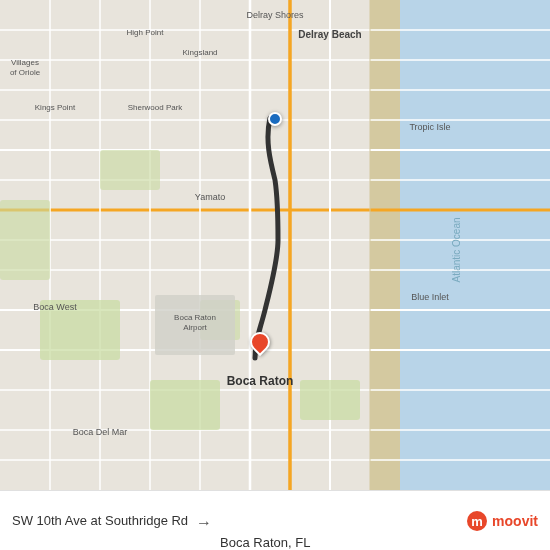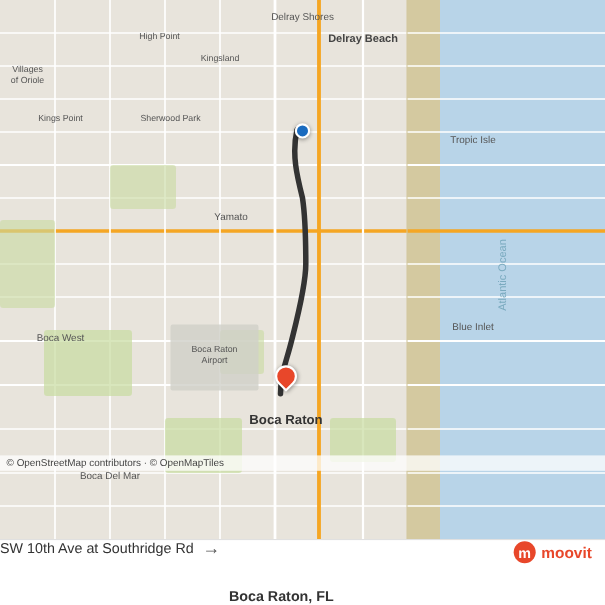--- a/index.html
+++ b/index.html
@@ -45,43 +45,43 @@
       box-shadow: 0 2px 6px rgba(0,0,0,0.3);
       z-index: 10;
     }
 
     
     #bottom-bar {
       width: 550px;
       height: 60px;
       background-color: #ffffff;
       display: flex;
-      align-items: flex-start;
-      padding: 0 0;
+      align-items: center;
+      padding: 0 12px;
       border-top: 1px solid #e0e0e0;
       position: relative;
     }
 
     #origin-text {
       font-size: 13px;
       color: #333;
       white-space: nowrap;
     }
 
     #arrow-icon {
       font-size: 16px;
       color: #555;
       margin: 0 8px;
       flex-shrink: 0;
     }
 
     #destination-text {
       font-size: 13px;
       color: #333;
-      font-weight: 700;
+      font-weight: 400;
       white-space: nowrap;
       margin-top: 43px;
     }
 
     #moovit-logo {
       position: absolute;
       right: 12px;
       display: flex;
       align-items: center;
       gap: 4px;
@@ -213,23 +213,20 @@
   <div class="origin-dot"></div>
 
   
   <div class="dest-pin">
     <div class="dest-pin-head"></div>
   </div>
 
   
 
   
-  <div id="attribution-bar">
-    <span>© OpenStreetMap contributors · © OpenMapTiles</span>
-  </div>
 </div>
 
 <div id="bottom-bar">
   <span id="origin-text">SW 10th Ave at Southridge Rd</span>
   <span id="arrow-icon">→</span>
   <span id="destination-text">Boca Raton, FL</span>
 
   <div id="moovit-logo">
 
     <svg width="22" height="22" viewBox="0 0 22 22" xmlns="http://www.w3.org/2000/svg">

